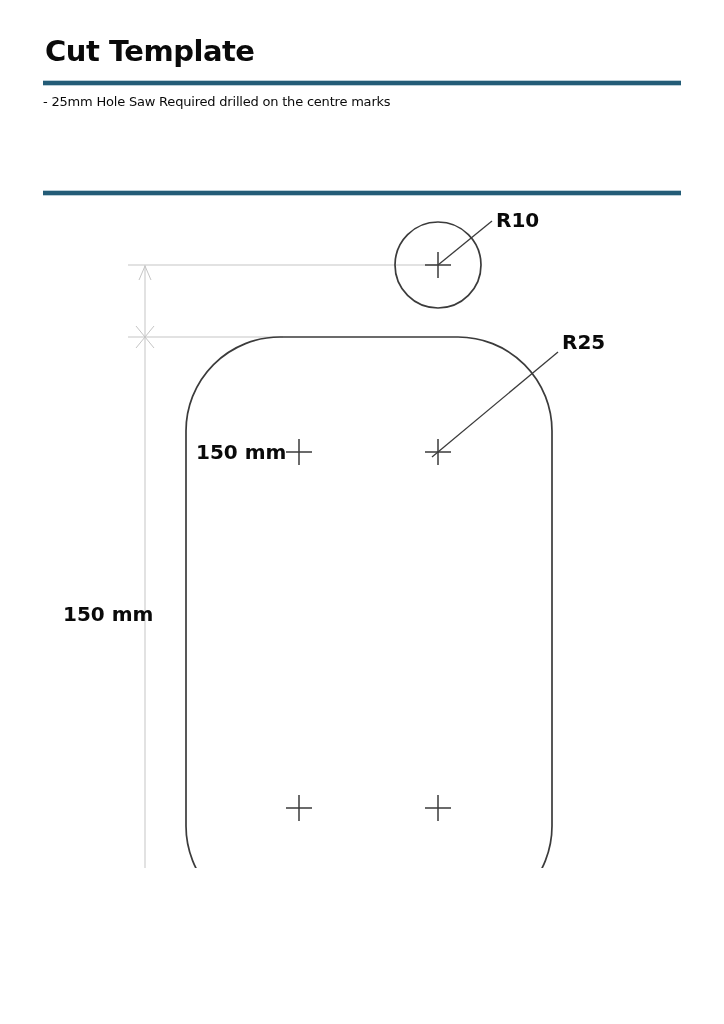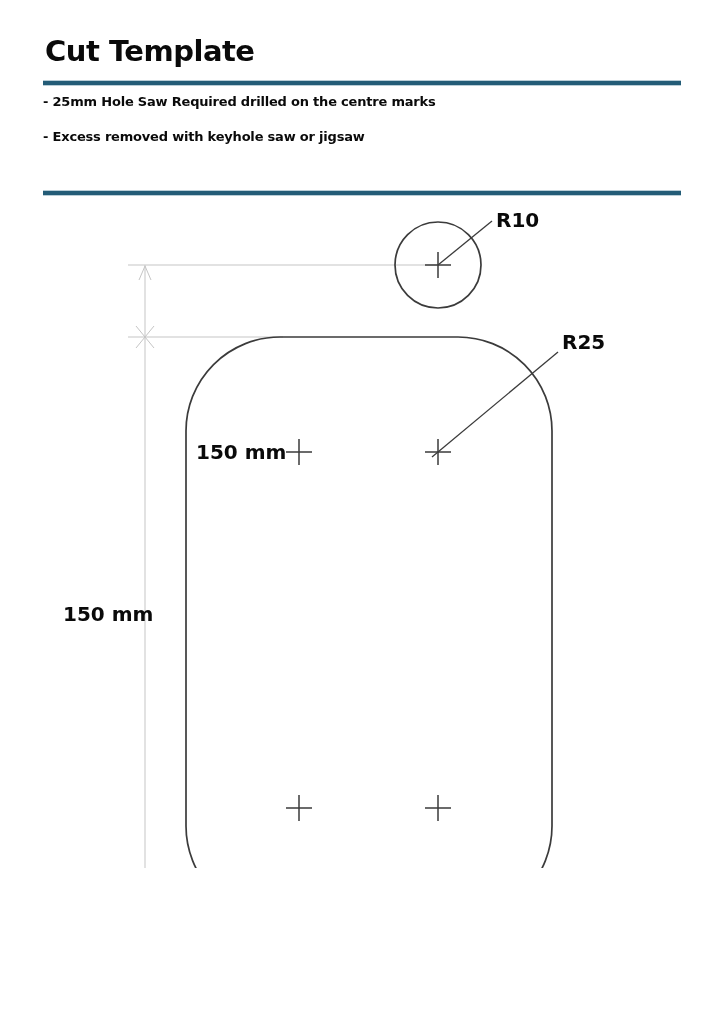--- a/index.html
+++ b/index.html
@@ -25,21 +25,21 @@
   .rule{
     position:absolute;left:43px;width:638px;height:4px;
     background:var(--accent);
     border-top:1px solid #b9cdd6;border-bottom:1px solid #b9cdd6;
   }
   .rule.top{top:80px;}
   .rule.mid{top:190px;}
   .rule.bottom{top:974px;}
   .note{
     position:absolute;left:43px;
-    font-size:13px;font-weight:bold;letter-spacing:-0.2px;
+    font-size:13px;font-weight:normal;letter-spacing:-0.2px;
     color:var(--ink);white-space:nowrap;
   }
   .note.n0{top:94px;}
   .note.n1{top:129px;}
   .note.n2{top:164px;}
   svg.drawing{position:absolute;left:0;top:200px;}
   .outline{fill:none;stroke:var(--outline);stroke-width:1.7px;}
   .mark{fill:none;stroke:var(--outline);stroke-width:1.5px;}
   .leader{fill:none;stroke:var(--outline);stroke-width:1.3px;}
   .dim{fill:none;stroke:var(--dimline);stroke-width:1px;}
@@ -51,21 +51,20 @@
 </head>
 <body>
 
 <div class="page">
 
   <div class="title">Cut Template</div>
 
   <div class="rule top"></div>
 
   <div class="note n0">- 25mm Hole Saw Required drilled on the centre marks</div>
-  <div class="note n1">- Excess removed with keyhole saw or jigsaw</div>
 
   <div class="rule mid"></div>
 
   <svg class="drawing" width="724" height="776" viewBox="0 200 724 776" xmlns="http://www.w3.org/2000/svg">
 
     <line class="dim" x1="128" y1="265" x2="437" y2="265"></line>
     <line class="dim" x1="128" y1="337" x2="283" y2="337"></line>
     <line class="dim" x1="128" y1="920" x2="460" y2="920"></line>
     <line class="dim" x1="145" y1="265" x2="145" y2="920"></line>
     <path class="dim" d="M145 266 L139 280 M145 266 L151 280"></path>

